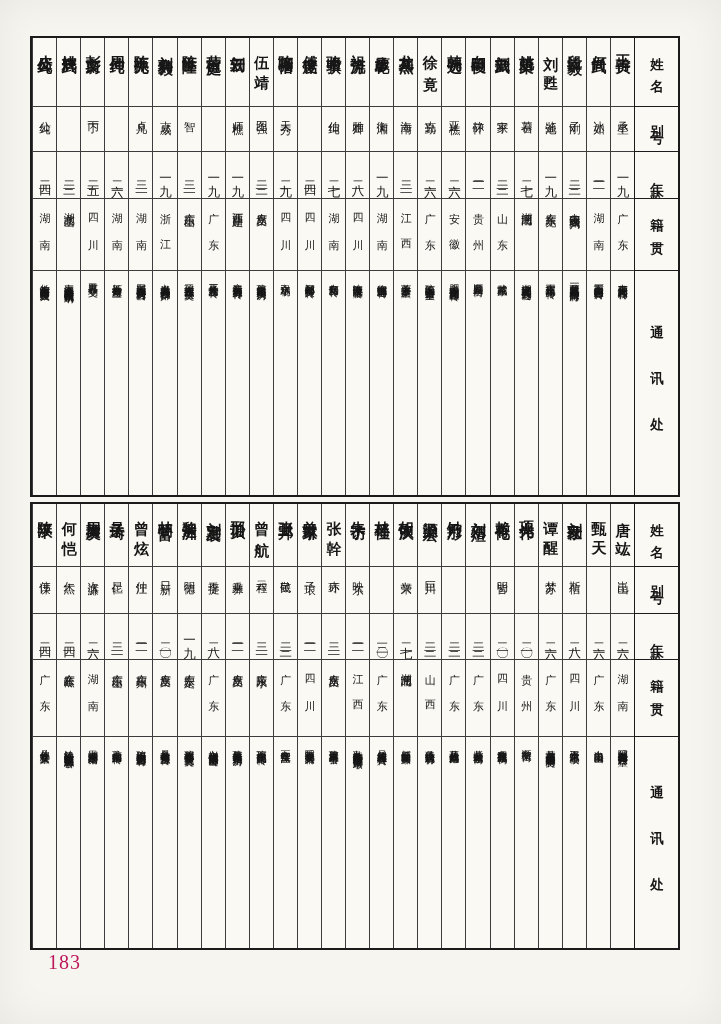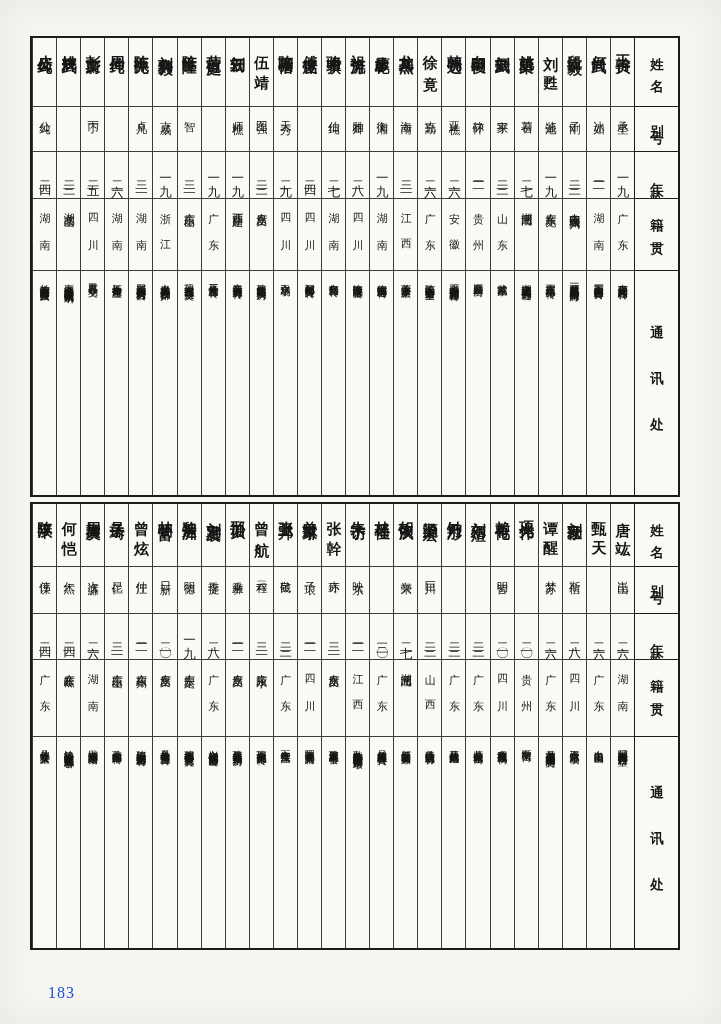--- a/index.html
+++ b/index.html
@@ -39,22 +39,22 @@
   .address-cell .vtext{font-size:10px;line-height:11.5px;letter-spacing:0.5px;padding-top:5px;}
   
   .header-col .cell{border-bottom:1px solid #1b1b1b;}
   .header-col .address-cell{border-bottom:none;align-items:center;}
   .hlabel{writing-mode:vertical-rl;text-orientation:upright;font-size:13.5px;font-weight:bold;}
   .h-name{letter-spacing:22px;padding-top:8px;}
   .h-alias{letter-spacing:8px;padding-top:6px;}
   .h-age{letter-spacing:8px;padding-top:7px;}
   .h-origin{letter-spacing:24px;padding-top:8px;}
   .h-addr{letter-spacing:46px;}
-  .pagenum{position:absolute;left:48px;top:984px;font-family:"Liberation Serif","DejaVu Serif",serif;
-           font-size:16px;color:#1d4ed8;letter-spacing:1px;}
+  .pagenum{position:absolute;left:48px;top:951px;font-family:"Liberation Serif","DejaVu Serif",serif;
+           font-size:20px;color:#be185d;letter-spacing:1px;}
 </style>
 </head>
 <body>
 
 <div class="page">
   <div class="tablewrap">
 
     <div class="band band-top">
       <div class="cols">
           <div class="person-col">

